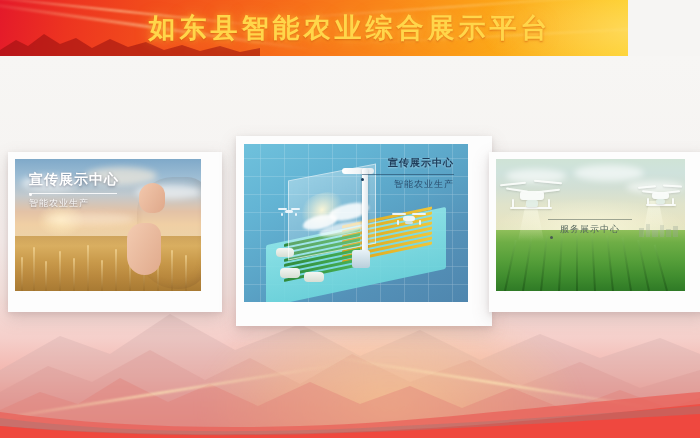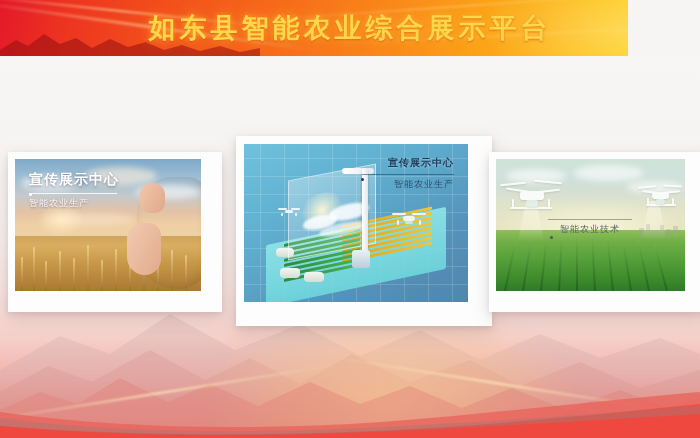--- a/index.html
+++ b/index.html
@@ -418,18 +418,18 @@
           <i style="left:9px;top:17px;width:2px;height:7px;"></i>
           <i style="left:34px;top:17px;width:2px;height:7px;"></i>
           <i style="left:8px;top:23px;width:30px;height:2px;border-radius:1px;"></i>
           <i style="left:18px;top:18px;width:9px;height:5px;border-radius:2px;background:rgba(226,238,230,.95);"></i>
         </div>
       </div>
 
       <div class="cap cap-right">
         <div class="dot"></div>
         <div class="rule"></div>
-        <div class="s">智能农业技术</div>
+        <div class="s">服务展示中心</div>
       </div>
     </div>
   </div>
 
 </div>
 
 </body></html>

